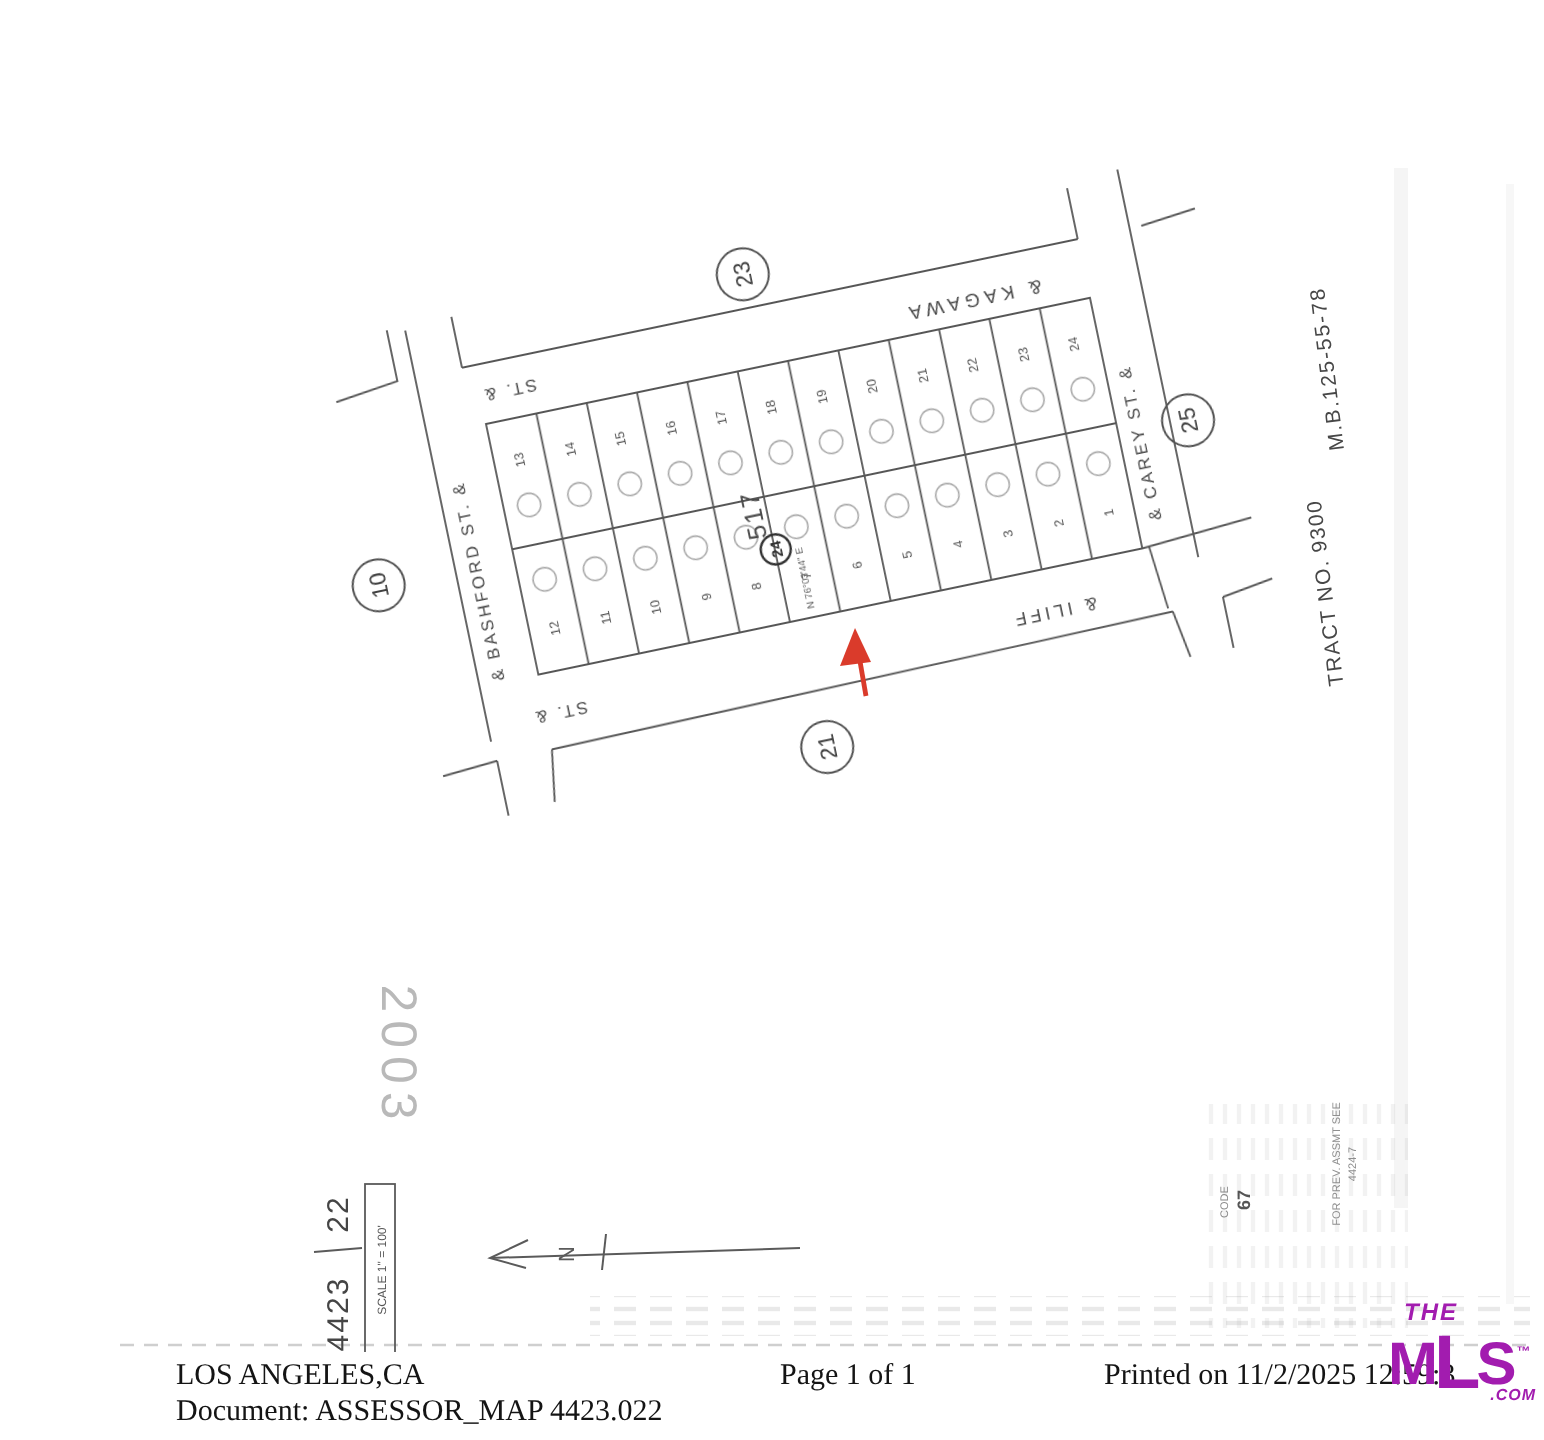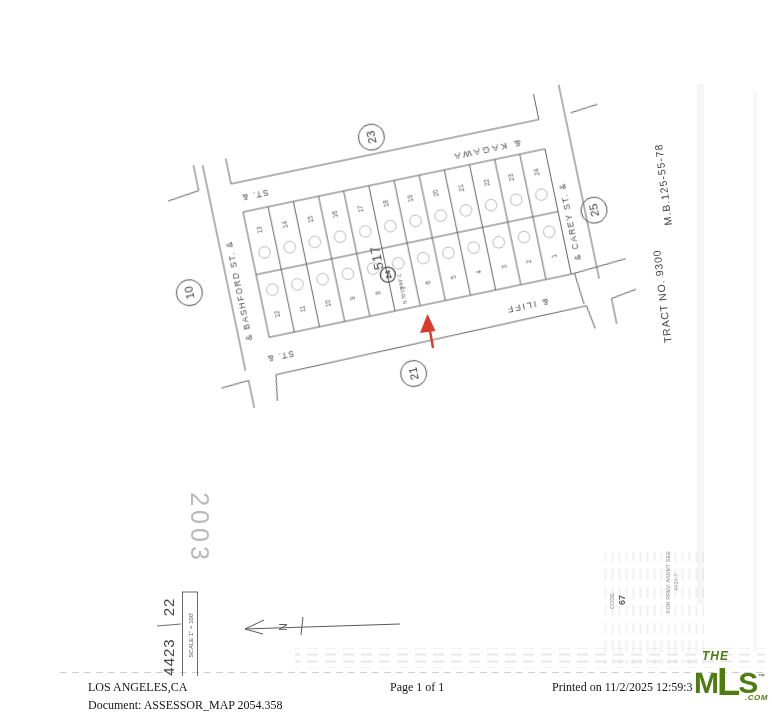--- a/index.html
+++ b/index.html
@@ -3,25 +3,25 @@
 <meta charset="utf-8">
 <style>
   html,body{margin:0;padding:0;}
   body{
     width:772px;height:720px;background:#ffffff;position:relative;overflow:hidden;
     font-family:"Liberation Sans",sans-serif;
   }
   svg{position:absolute;left:0;top:0;}
   svg text{font-family:"Liberation Sans",sans-serif;}
   .footer-text{
-    position:absolute;font-family:"Liberation Serif",serif;font-size:12px;color:#141414;
+    position:absolute;font-family:"Liberation Serif",serif;font-size:15px;color:#141414;
     white-space:nowrap;
   }
   .mls-logo{
-    position:absolute;left:694px;top:650px;width:74px;height:54px;color:#4d7c0f;
+    position:absolute;left:694px;top:650px;width:74px;height:54px;color:#a21caf;
     font-family:"Liberation Sans",sans-serif;font-weight:900;line-height:1;
   }
   .mls-the{font-size:12px;letter-spacing:1px;margin-left:8px;font-style:italic;}
   .mls-main{display:flex;align-items:flex-end;margin-top:-2px;}
   .mls-m{font-size:30px;}
   .mls-l{font-size:38px;margin:0 -2px;position:relative;top:3px;}
   .mls-s{font-size:30px;}
   .mls-tm{font-size:7px;position:relative;top:-18px;}
   .mls-com{font-size:8px;text-align:right;margin-top:-4px;letter-spacing:.5px;font-style:italic;}
 </style>
@@ -189,21 +189,21 @@
     <text x="612" y="603" transform="rotate(-90 612 601)" text-anchor="middle" font-size="5.5" fill="#8a8a8a">CODE</text>
     <text x="622" y="603" transform="rotate(-90 622 600)" text-anchor="middle" font-size="9" font-weight="bold" fill="#555">67</text>
     <text x="668" y="584" transform="rotate(-90 668 582)" text-anchor="middle" font-size="5.5" fill="#8f8f8f">FOR PREV. ASSMT SEE</text>
     <text x="676" y="584" transform="rotate(-90 676 582)" text-anchor="middle" font-size="5.5" fill="#8f8f8f">4424-7</text>
   </g>
 </svg>
 
 <span class="footer-text" style="left:88px;top:680px">LOS ANGELES,CA</span>
 <span class="footer-text" style="left:390px;top:680px">Page 1 of 1</span>
 <span class="footer-text" style="left:552px;top:680px">Printed on 11/2/2025 12:59:3</span>
-<span class="footer-text" style="left:88px;top:698px">Document: ASSESSOR_MAP 2054.358</span>
+<span class="footer-text" style="left:88px;top:698px">Document: ASSESSOR_MAP 4423.022</span>
 
 <div class="mls-logo">
   <div class="mls-the">THE</div>
   <div class="mls-main">
       <span class="mls-m">M</span>
       <span class="mls-l">L</span>
       <span class="mls-s">S</span>
       <span class="mls-tm">™</span>
     </div>
   <div class="mls-com">.COM</div>

